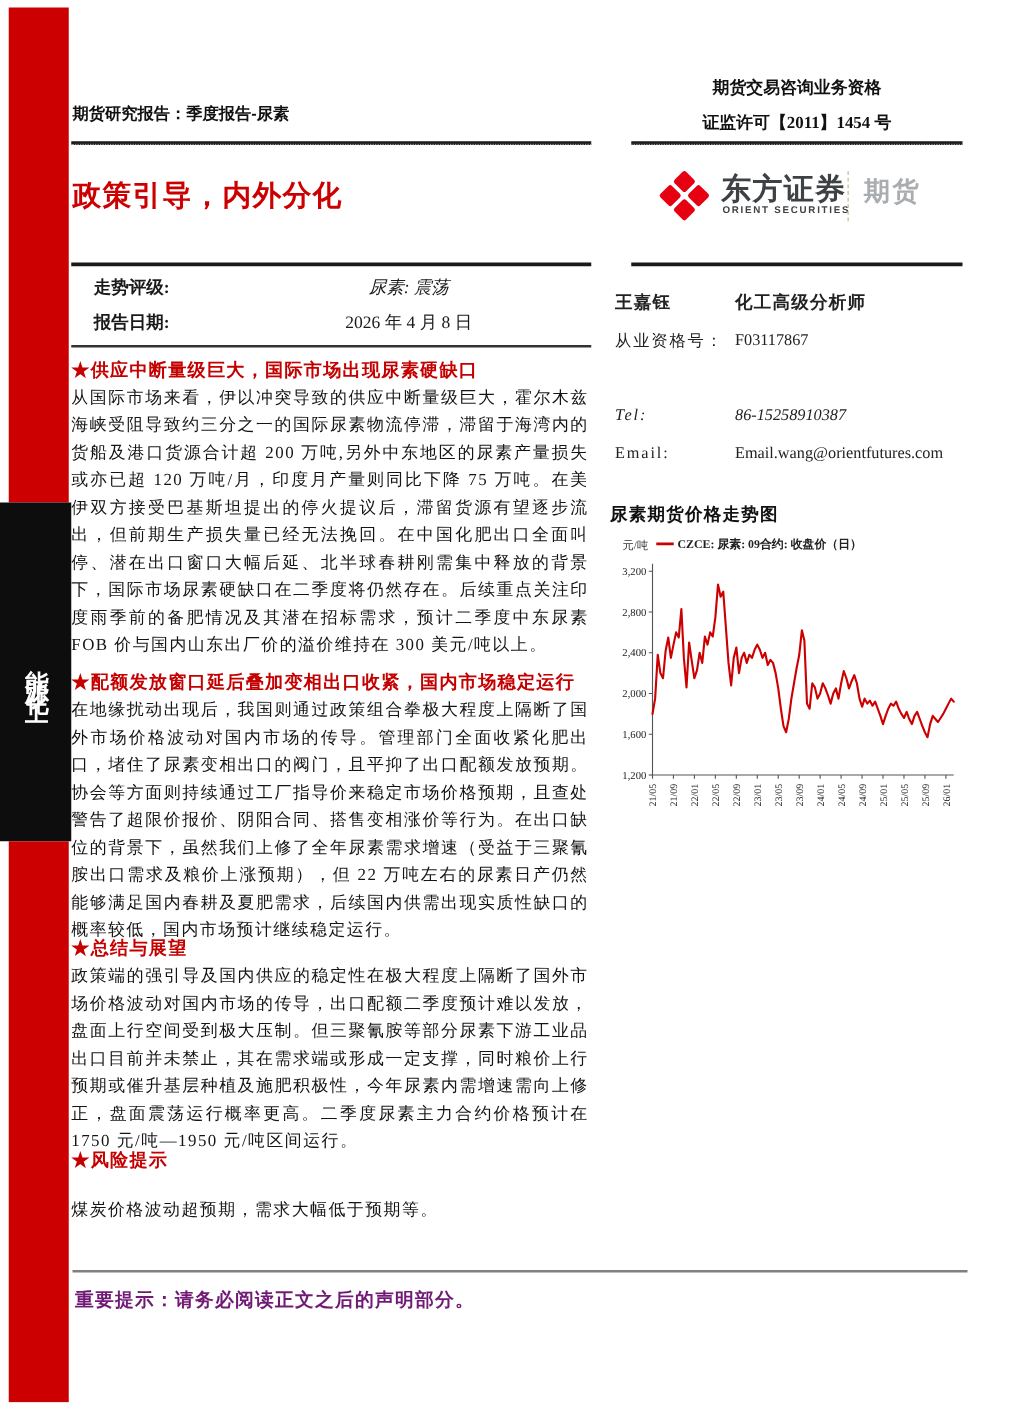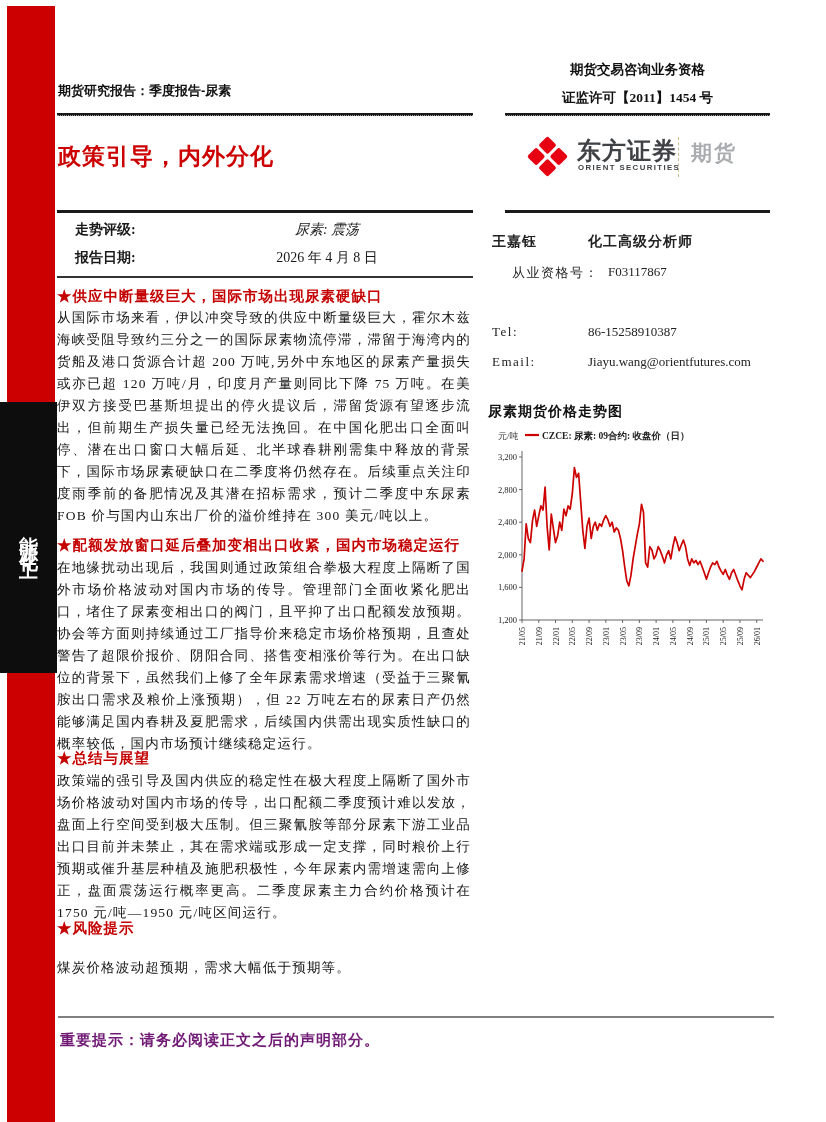--- a/index.html
+++ b/index.html
@@ -112,31 +112,31 @@
   <div class="rating-row" style="top:249px;">
     <span class="lab">报告日期:</span>
     <span class="val">2026 年 4 月 8 日</span>
   </div>
   <div class="rule rule-tbl"></div>
 
   <div class="an-row an-name" style="top:233px;">
     <span class="alab">王嘉钰</span>
     <span class="aval">化工高级分析师</span>
   </div>
-  <div class="an-row" style="top:264px;margin-left:20px;">
+  <div class="an-row" style="top:264px;">
     <span class="alab">从业资格号：</span>
     <span class="aval">F03117867</span>
   </div>
-  <div class="an-row" style="top:324px;">
+  <div class="an-row" style="top:324px;font-style:italic;">
     <span class="alab">Tel:</span>
     <span class="aval">86-15258910387</span>
   </div>
   <div class="an-row" style="top:354px;">
     <span class="alab">Email:</span>
-    <span class="aval">Jiayu.wang@orientfutures.com</span>
+    <span class="aval">Email.wang@orientfutures.com</span>
   </div>
 
   <div class="sec-h h1">★供应中断量级巨大，国际市场出现尿素硬缺口</div>
   <div class="sec-p p1">从国际市场来看，伊以冲突导致的供应中断量级巨大，霍尔木兹海峡受阻导致约三分之一的国际尿素物流停滞，滞留于海湾内的货船及港口货源合计超 200 万吨,另外中东地区的尿素产量损失或亦已超 120 万吨/月，印度月产量则同比下降 75 万吨。在美伊双方接受巴基斯坦提出的停火提议后，滞留货源有望逐步流出，但前期生产损失量已经无法挽回。在中国化肥出口全面叫停、潜在出口窗口大幅后延、北半球春耕刚需集中释放的背景下，国际市场尿素硬缺口在二季度将仍然存在。后续重点关注印度雨季前的备肥情况及其潜在招标需求，预计二季度中东尿素 FOB 价与国内山东出厂价的溢价维持在 300 美元/吨以上。</div>
 
   <div class="sec-h h2">★配额发放窗口延后叠加变相出口收紧，国内市场稳定运行</div>
   <div class="sec-p p2">在地缘扰动出现后，我国则通过政策组合拳极大程度上隔断了国外市场价格波动对国内市场的传导。管理部门全面收紧化肥出口，堵住了尿素变相出口的阀门，且平抑了出口配额发放预期。协会等方面则持续通过工厂指导价来稳定市场价格预期，且查处警告了超限价报价、阴阳合同、搭售变相涨价等行为。在出口缺位的背景下，虽然我们上修了全年尿素需求增速（受益于三聚氰胺出口需求及粮价上涨预期），但 22 万吨左右的尿素日产仍然能够满足国内春耕及夏肥需求，后续国内供需出现实质性缺口的概率较低，国内市场预计继续稳定运行。</div>
 
   <div class="sec-h h3">★总结与展望</div>
   <div class="sec-p p3">政策端的强引导及国内供应的稳定性在极大程度上隔断了国外市场价格波动对国内市场的传导，出口配额二季度预计难以发放，盘面上行空间受到极大压制。但三聚氰胺等部分尿素下游工业品出口目前并未禁止，其在需求端或形成一定支撑，同时粮价上行预期或催升基层种植及施肥积极性，今年尿素内需增速需向上修正，盘面震荡运行概率更高。二季度尿素主力合约价格预计在 1750 元/吨—1950 元/吨区间运行。</div>

